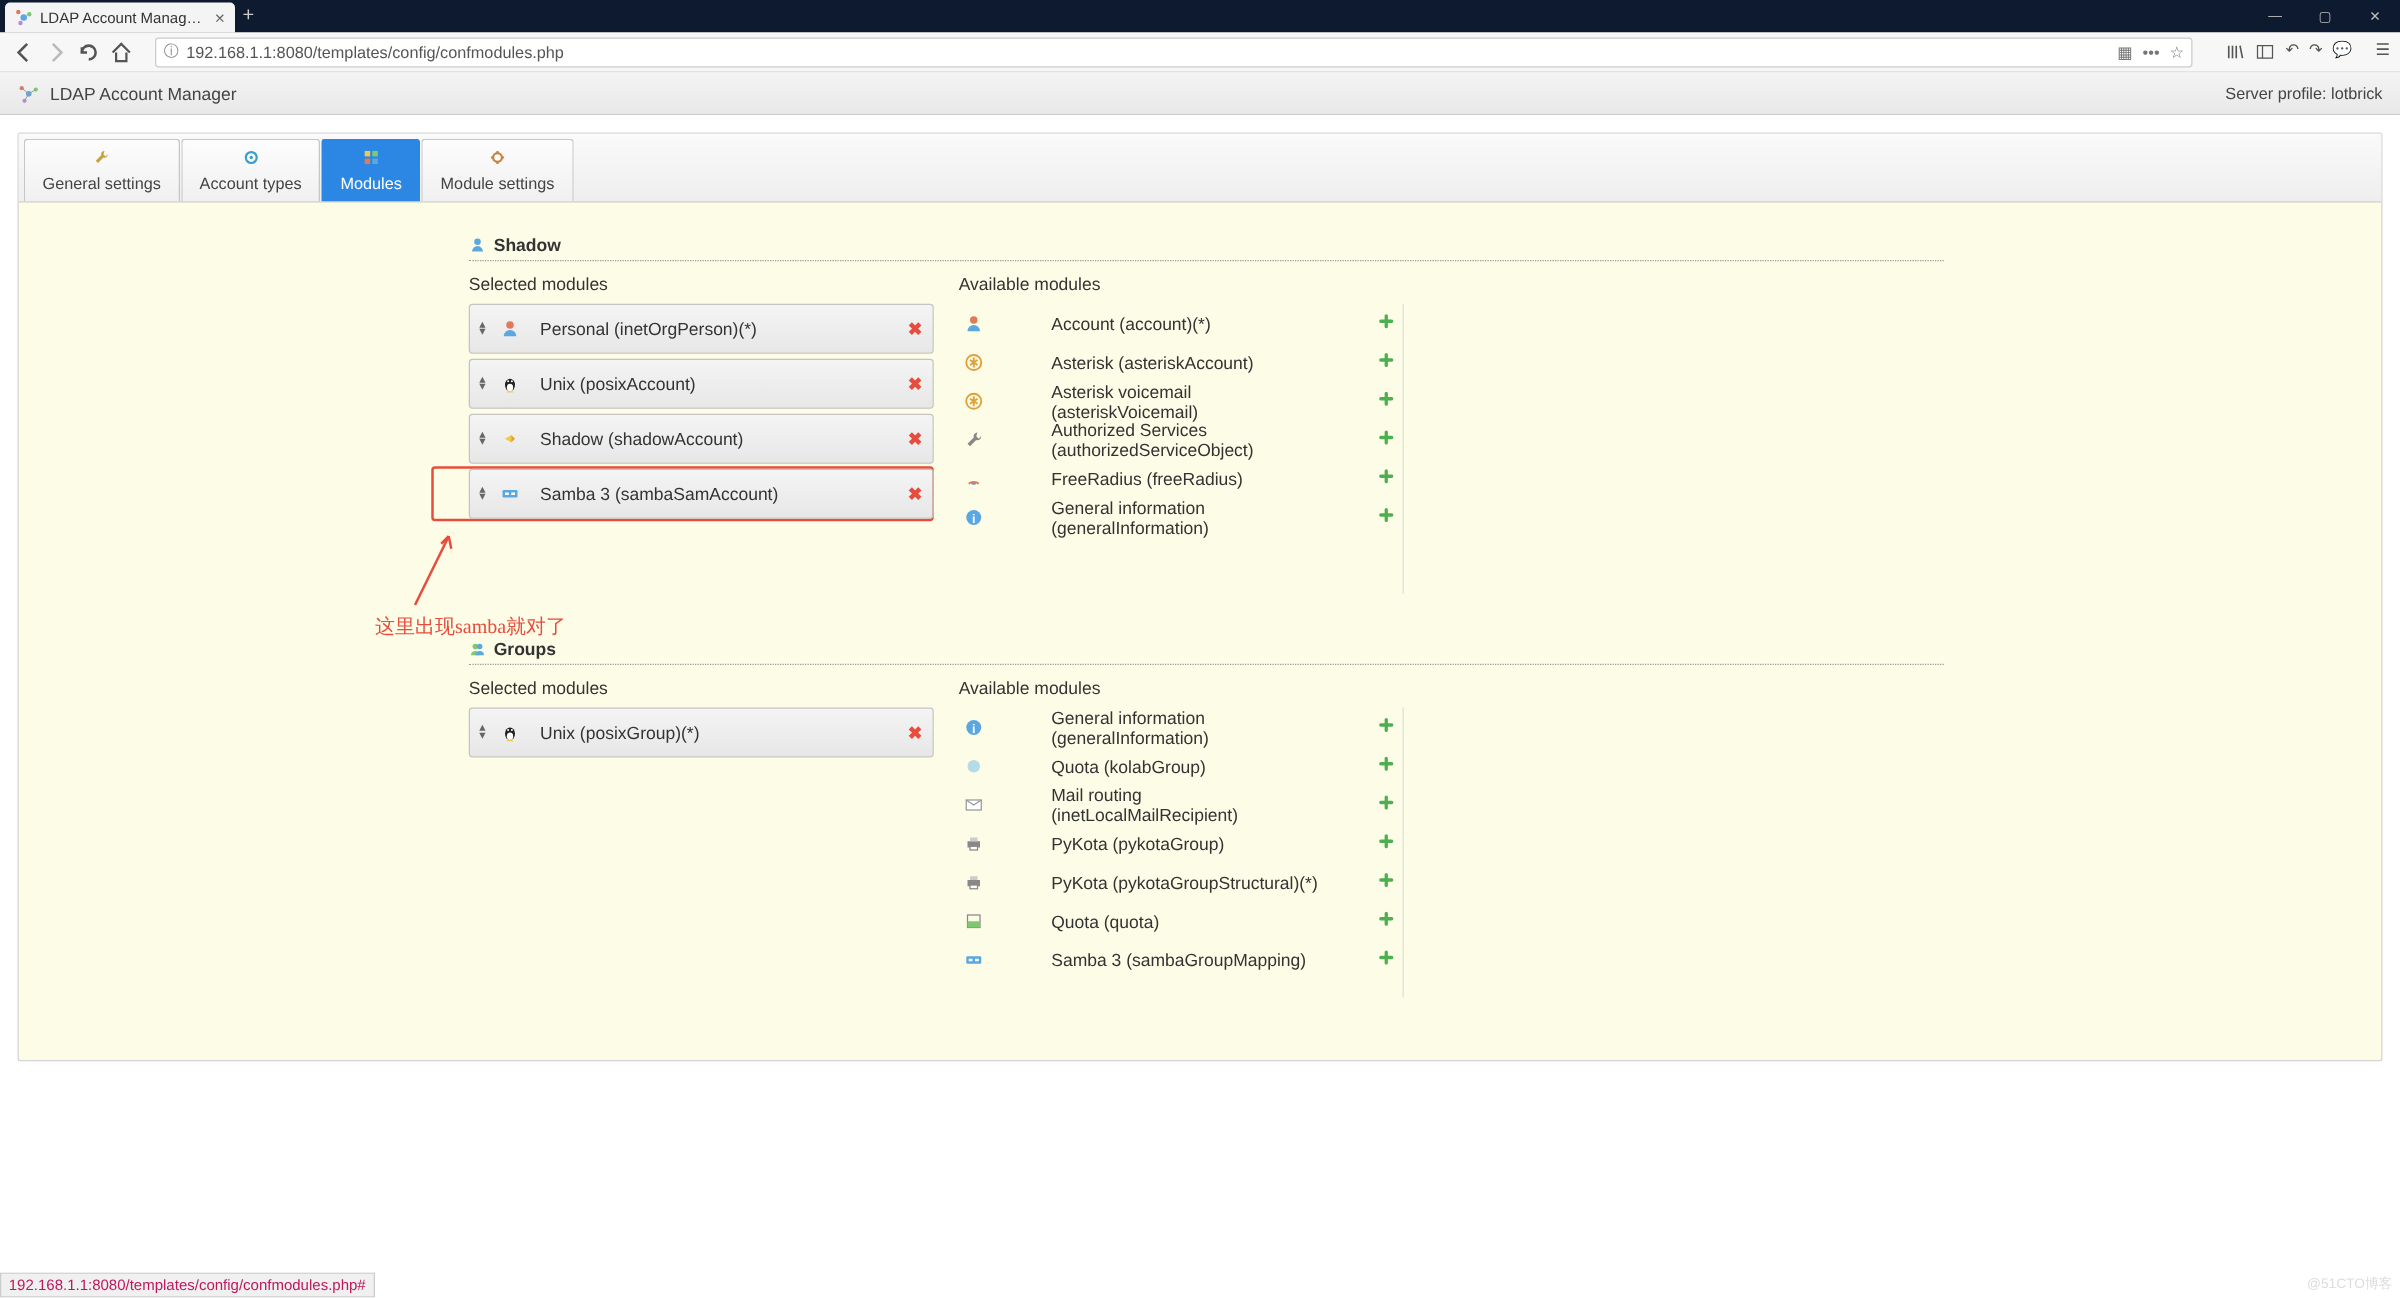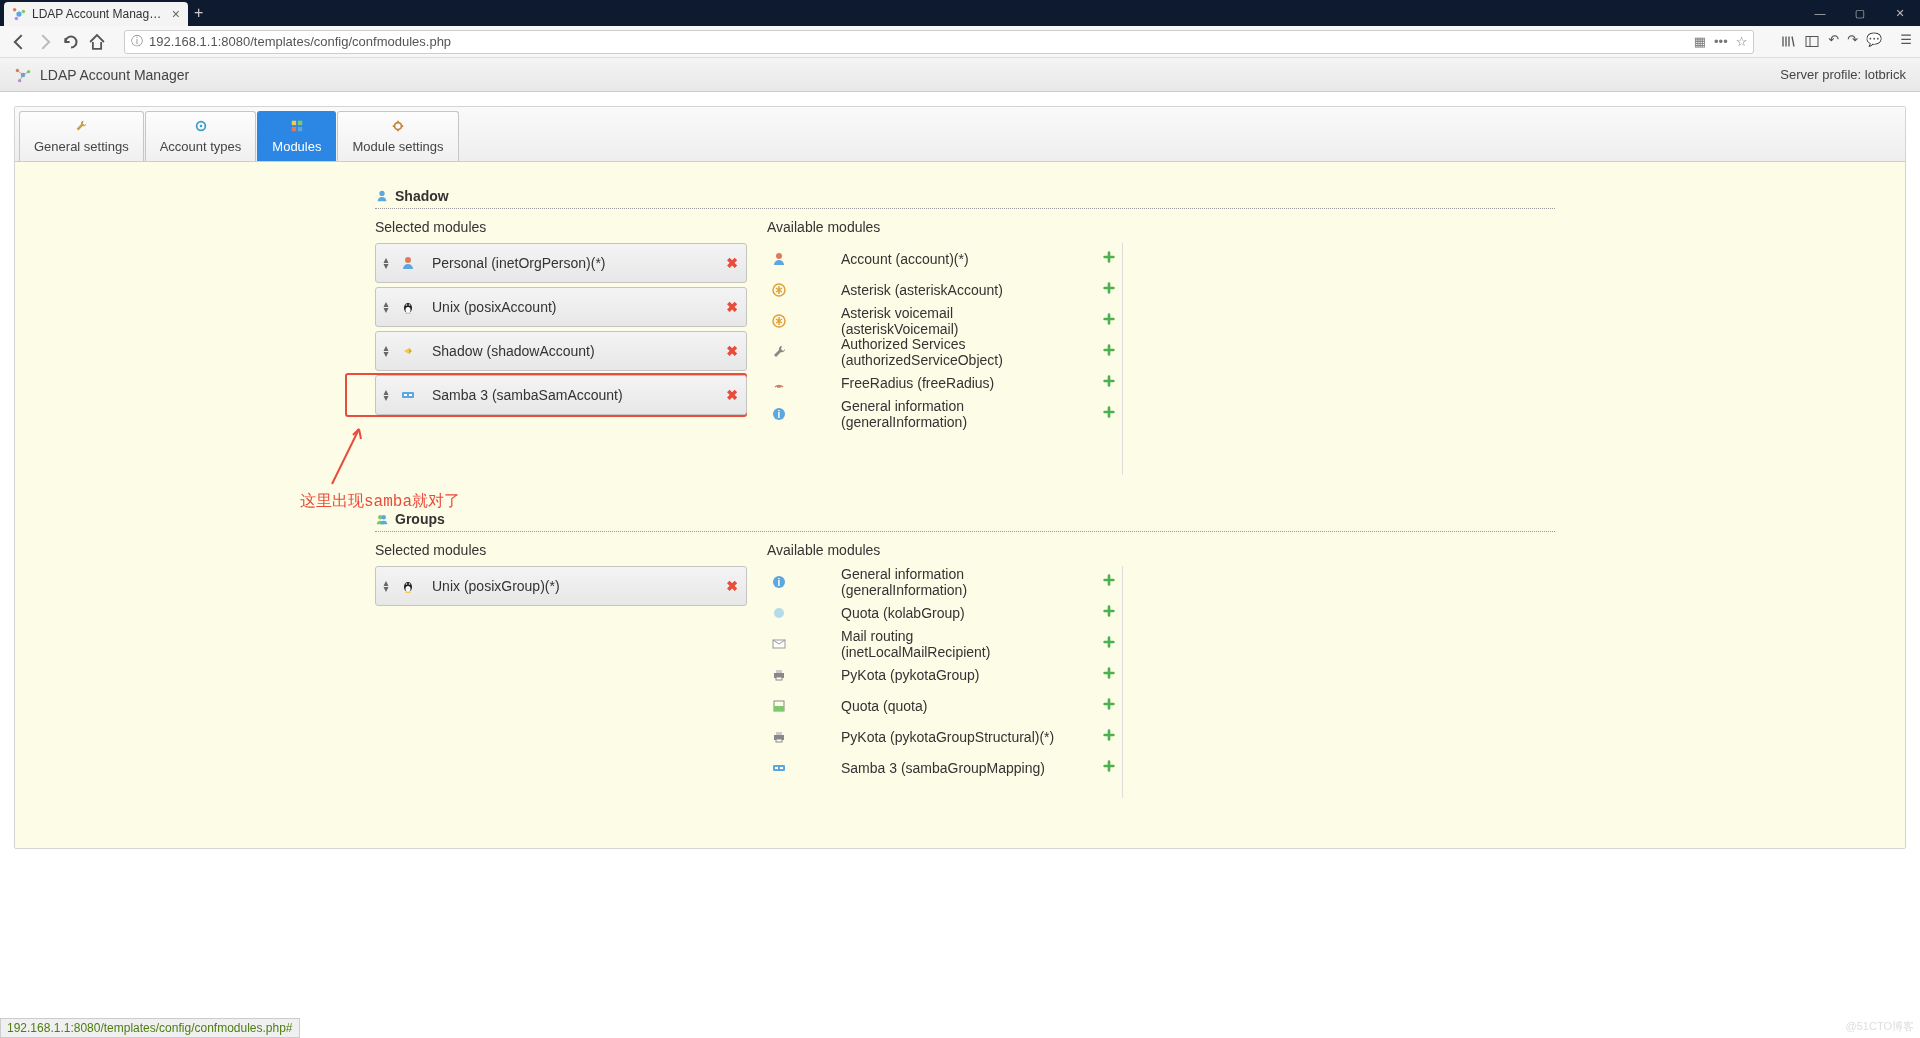--- a/index.html
+++ b/index.html
@@ -54,29 +54,29 @@
 .availcol { width: 356px; position: relative; }
 
 .selitem { background: linear-gradient(#f4f4f4,#e7e7e7); border: 1px solid #c4c4c4; border-radius: 3px; height: 40px; margin-bottom: 4px; display: flex; align-items: center; padding: 0 8px 0 4px; position: relative; }
 .selitem .drag { width: 12px; font-size: 10px; color: #666; margin-right: 8px; display: flex; flex-direction: column; align-items: center; line-height: 6px; }
 .selitem .micon { width: 16px; height: 16px; margin-right: 16px; display: inline-flex; }
 .selitem .mlabel { flex: 1; font-size: 14px; color: #333; }
 .selitem .remove { color: #e74c3c; font-size: 14px; font-weight: bold; }
 
 .hl-box { position: absolute; border: 2px solid #e74c3c; border-radius: 3px; left: -30px; width: 402px; height: 44px; top: 130px; pointer-events: none; }
 .hl-arrow { position: absolute; left: -48px; top: 176px; pointer-events: none; }
-.hl-text { position: absolute; left: -75px; top: 248px; color: #e74c3c; font-size: 16px; font-family: Liberation Mono, monospace; text-align: right; }
+.hl-text { position: absolute; left: -75px; top: 248px; color: #e74c3c; font-size: 16px; font-family: Liberation Serif, serif; text-align: right; }
 
 .availlist { height: 232px; overflow-y: scroll; border-right: 1px solid #ddd; }
 .availitem { height: 31px; display: flex; align-items: center; padding: 0 4px; gap: 44px; }
 .availitem .aicon { width: 16px; height: 16px; margin-right: 10px; display: inline-flex; align-items: center; justify-content: center; font-size: 12px; }
 .availitem .alabel { flex: 1; font-size: 14px; color: #333; }
 .availitem .add { color: #4caf50; font-size: 14px; font-weight: bold; margin-right: 2px; }
 
-.statusbar { position: fixed; bottom: 0; left: 0; background: #f0f0f0; padding: 2px 6px; font-size: 12px; color: #4d7c0f; border: 1px solid #ccc; }
+.statusbar { position: fixed; bottom: 0; left: 0; background: #f0f0f0; padding: 2px 6px; font-size: 12px; color: #be185d; border: 1px solid #ccc; }
 
 
 .availlist::-webkit-scrollbar { width: 14px; }
 .availlist::-webkit-scrollbar-track { background: #f0f0f0; }
 .availlist::-webkit-scrollbar-thumb { background: #c0c0c0; border: 1px solid #a8a8a8; }
 
 .watermark { position: fixed; right: 6px; bottom: 4px; font-size: 11px; color: #ddd; }
 
 svg { width: 100%; height: 100%; }
 </style>
@@ -432,45 +432,45 @@
                   </svg>
                 </span>
                 <span class="alabel">PyKota (pykotaGroup)</span>
                 <span class="add"><svg width="14" height="14" viewBox="0 0 16 16">
                     <path d="M8 3v10M3 8h10" stroke="#4caf50" stroke-width="3" stroke-linecap="round"></path>
                   </svg></span>
               </div>
               <div class="availitem">
                 <span class="aicon">
                   <svg viewBox="0 0 16 16">
-                    <rect x="3" y="3" width="10" height="10" fill="none" stroke="#888"></rect>
-                    <rect x="3" y="8" width="10" height="5" fill="#7ec96f"></rect>
-                  </svg>
-                </span>
-                <span class="alabel">Quota (quota)</span>
-                <span class="add"><svg width="14" height="14" viewBox="0 0 16 16">
-                    <path d="M8 3v10M3 8h10" stroke="#4caf50" stroke-width="3" stroke-linecap="round"></path>
-                  </svg></span>
-              </div>
-              <div class="availitem">
-                <span class="aicon">
-                  <svg viewBox="0 0 16 16">
                     <rect x="3" y="6" width="10" height="5" fill="#888"></rect>
                     <rect x="5" y="3" width="6" height="3" fill="#ccc"></rect>
                     <rect x="5" y="10" width="6" height="3" fill="#fff" stroke="#888"></rect>
                   </svg>
                 </span>
                 <span class="alabel">PyKota (pykotaGroupStructural)(*)</span>
                 <span class="add"><svg width="14" height="14" viewBox="0 0 16 16">
                     <path d="M8 3v10M3 8h10" stroke="#4caf50" stroke-width="3" stroke-linecap="round"></path>
                   </svg></span>
               </div>
               <div class="availitem">
                 <span class="aicon">
                   <svg viewBox="0 0 16 16">
+                    <rect x="3" y="3" width="10" height="10" fill="none" stroke="#888"></rect>
+                    <rect x="3" y="8" width="10" height="5" fill="#7ec96f"></rect>
+                  </svg>
+                </span>
+                <span class="alabel">Quota (quota)</span>
+                <span class="add"><svg width="14" height="14" viewBox="0 0 16 16">
+                    <path d="M8 3v10M3 8h10" stroke="#4caf50" stroke-width="3" stroke-linecap="round"></path>
+                  </svg></span>
+              </div>
+              <div class="availitem">
+                <span class="aicon">
+                  <svg viewBox="0 0 16 16">
                     <rect x="2" y="5" width="12" height="6" rx="1" fill="#5ba7e0"></rect>
                     <rect x="4" y="7" width="3" height="2" fill="#fff"></rect>
                     <rect x="9" y="7" width="3" height="2" fill="#fff"></rect>
                   </svg>
                 </span>
                 <span class="alabel">Samba 3 (sambaGroupMapping)</span>
                 <span class="add"><svg width="14" height="14" viewBox="0 0 16 16">
                     <path d="M8 3v10M3 8h10" stroke="#4caf50" stroke-width="3" stroke-linecap="round"></path>
                   </svg></span>
               </div>

